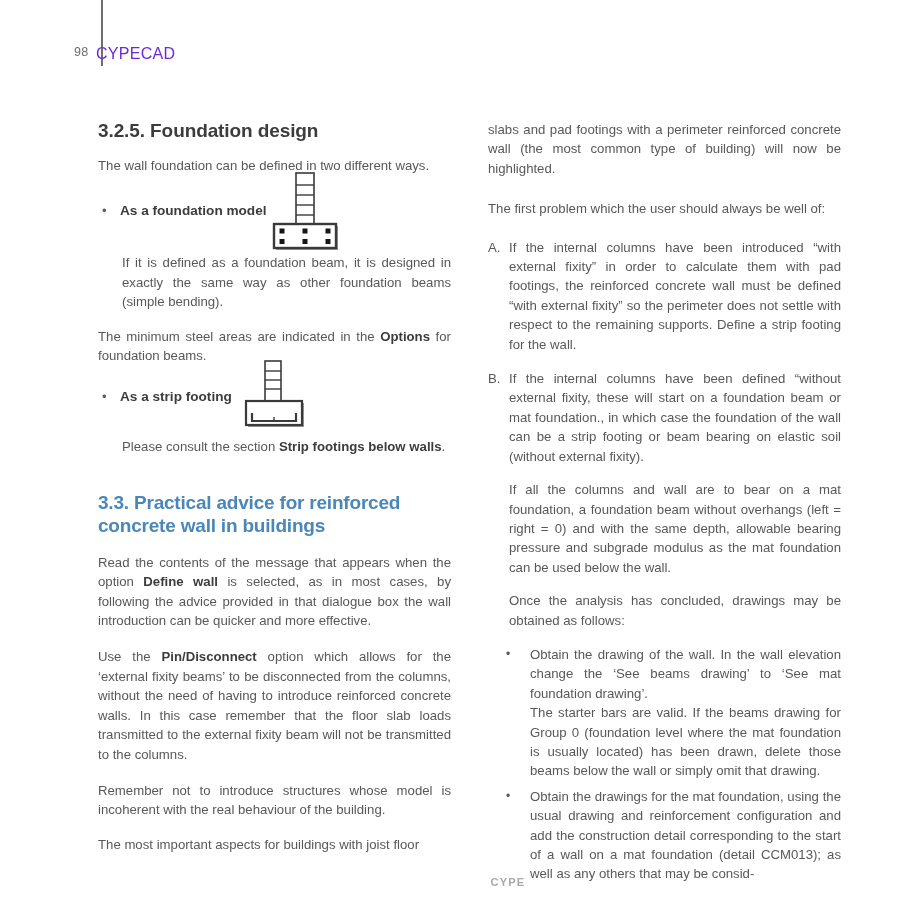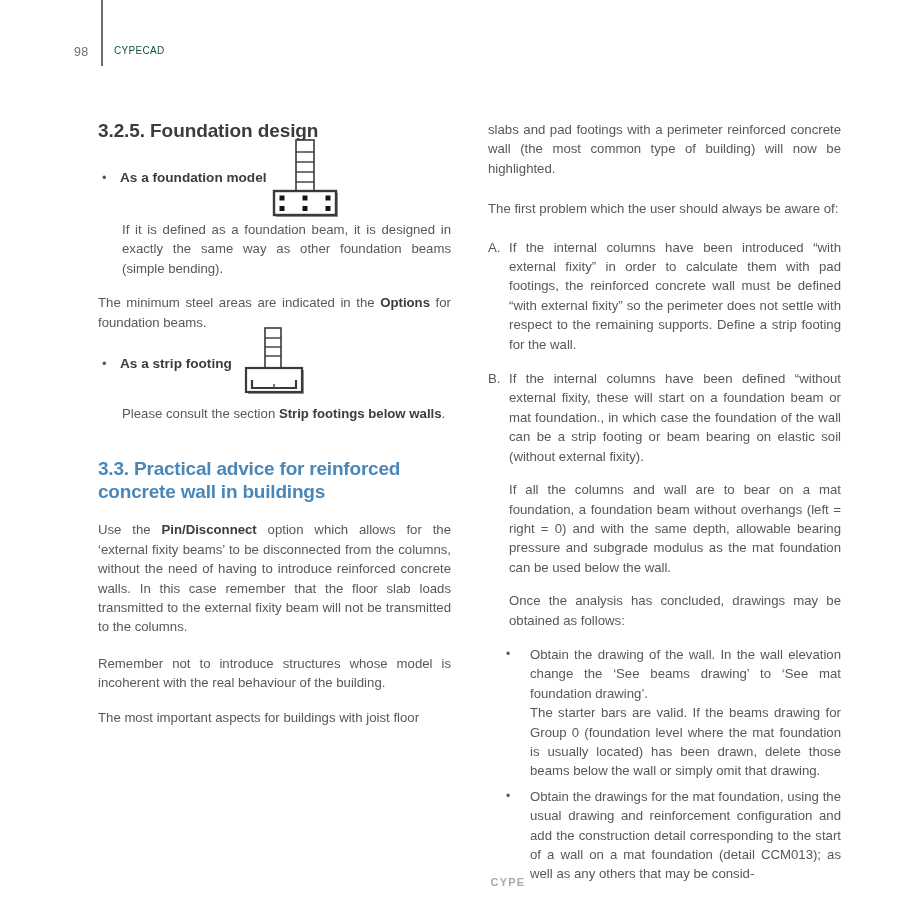--- a/index.html
+++ b/index.html
@@ -35,25 +35,25 @@
   .page-number {
     position: absolute;
     left: 74px;
     top: 45px;
     font-size: 12.5px;
     letter-spacing: 0.2px;
     color: #6d6e70;
   }
   .header-title {
     position: absolute;
-    left: 114px;
+    left: 96px;
     top: 45px;
-    font-size: 10px;
+    font-size: 16px;
     letter-spacing: 0.3px;
-    color: #14532d;
+    color: #6d28d9;
   }
 
   
   .col {
     position: absolute;
     top: 120px;
     width: 353px;
   }
   .col-left  { left: 98px;  }
   .col-right { left: 488px; }
@@ -194,20 +194,21 @@
 <div class="page-header">
   <div class="header-rule"></div>
   <div class="page-number">98</div>
   <div class="header-title">CYPECAD</div>
 </div>
 
 <div class="col col-left">
 
   <h3 class="sub-heading">3.2.5. Foundation design</h3>
 
+  <p class="body">The wall foundation can be defined in two different ways.</p>
 
   <div class="bullet-row" style="margin-top:26px;">
     <span class="bullet-dot">•</span>
     <span class="bullet-label">As a foundation model</span>
 
     <span class="fig fig-foundation-beam">
       <svg width="72" height="80" viewBox="0 0 72 80" xmlns="http://www.w3.org/2000/svg">
 
         <g stroke="#3a3a3a" fill="#ffffff" stroke-width="1.6">
           <rect x="26" y="2" width="18" height="52"></rect>
@@ -265,35 +266,38 @@
       </svg>
     </span>
   </div>
 
   <p class="body indent" style="margin-top:28px;">
     <span>Please consult the section </span><b>Strip footings below walls</b><span>.</span>
   </p>
 
   <h2 class="section-heading" style="margin-top:34px;">3.3. Practical advice for reinforced concrete wall in buildings</h2>
 
+  <p class="body">
+    <span>Read the contents of the message that appears when the option </span><b>Define wall</b><span> is selected, as in most cases, by following the advice provided in that dialogue box the wall introduction can be quicker and more effective.</span>
+  </p>
 
   <p class="body" style="margin-top:17px;">
     <span>Use the </span><b>Pin/Disconnect</b><span> option which allows for the ‘external fixity beams’ to be disconnected from the columns, without the need of having to introduce reinforced concrete walls. In this case remember that the floor slab loads transmitted to the external fixity beam will not be transmitted to the columns.</span>
   </p>
 
   <p class="body" style="margin-top:17px;">Remember not to introduce structures whose model is incoherent with the real behaviour of the building.</p>
 
   <p class="body last" style="margin-top:1px;">The most important aspects for buildings with joist floor</p>
 </div>
 
 <div class="col col-right">
 
   <p class="body">slabs and pad footings with a perimeter reinforced concrete wall (the most common type of building) will now be highlighted.</p>
 
-  <p class="body" style="margin-top:21px;">The first problem which the user should always be aware of:</p>
+  <p class="body" style="margin-top:21px;">The first problem which the user should always be well of:</p>
 
   <div class="lettered-item" style="margin-top:19px;">
     <span class="lettered-marker">A.</span>
     <div class="lettered-body">
       <p>If  the internal columns have been introduced “with external fixity” in order to calculate them with pad footings, the reinforced concrete wall must be defined “with external fixity” so the perimeter does not settle with respect to the remaining supports. Define a strip footing for the wall.</p>
     </div>
   </div>
 
   <div class="lettered-item" style="margin-top:4px;">
     <span class="lettered-marker">B.</span>

